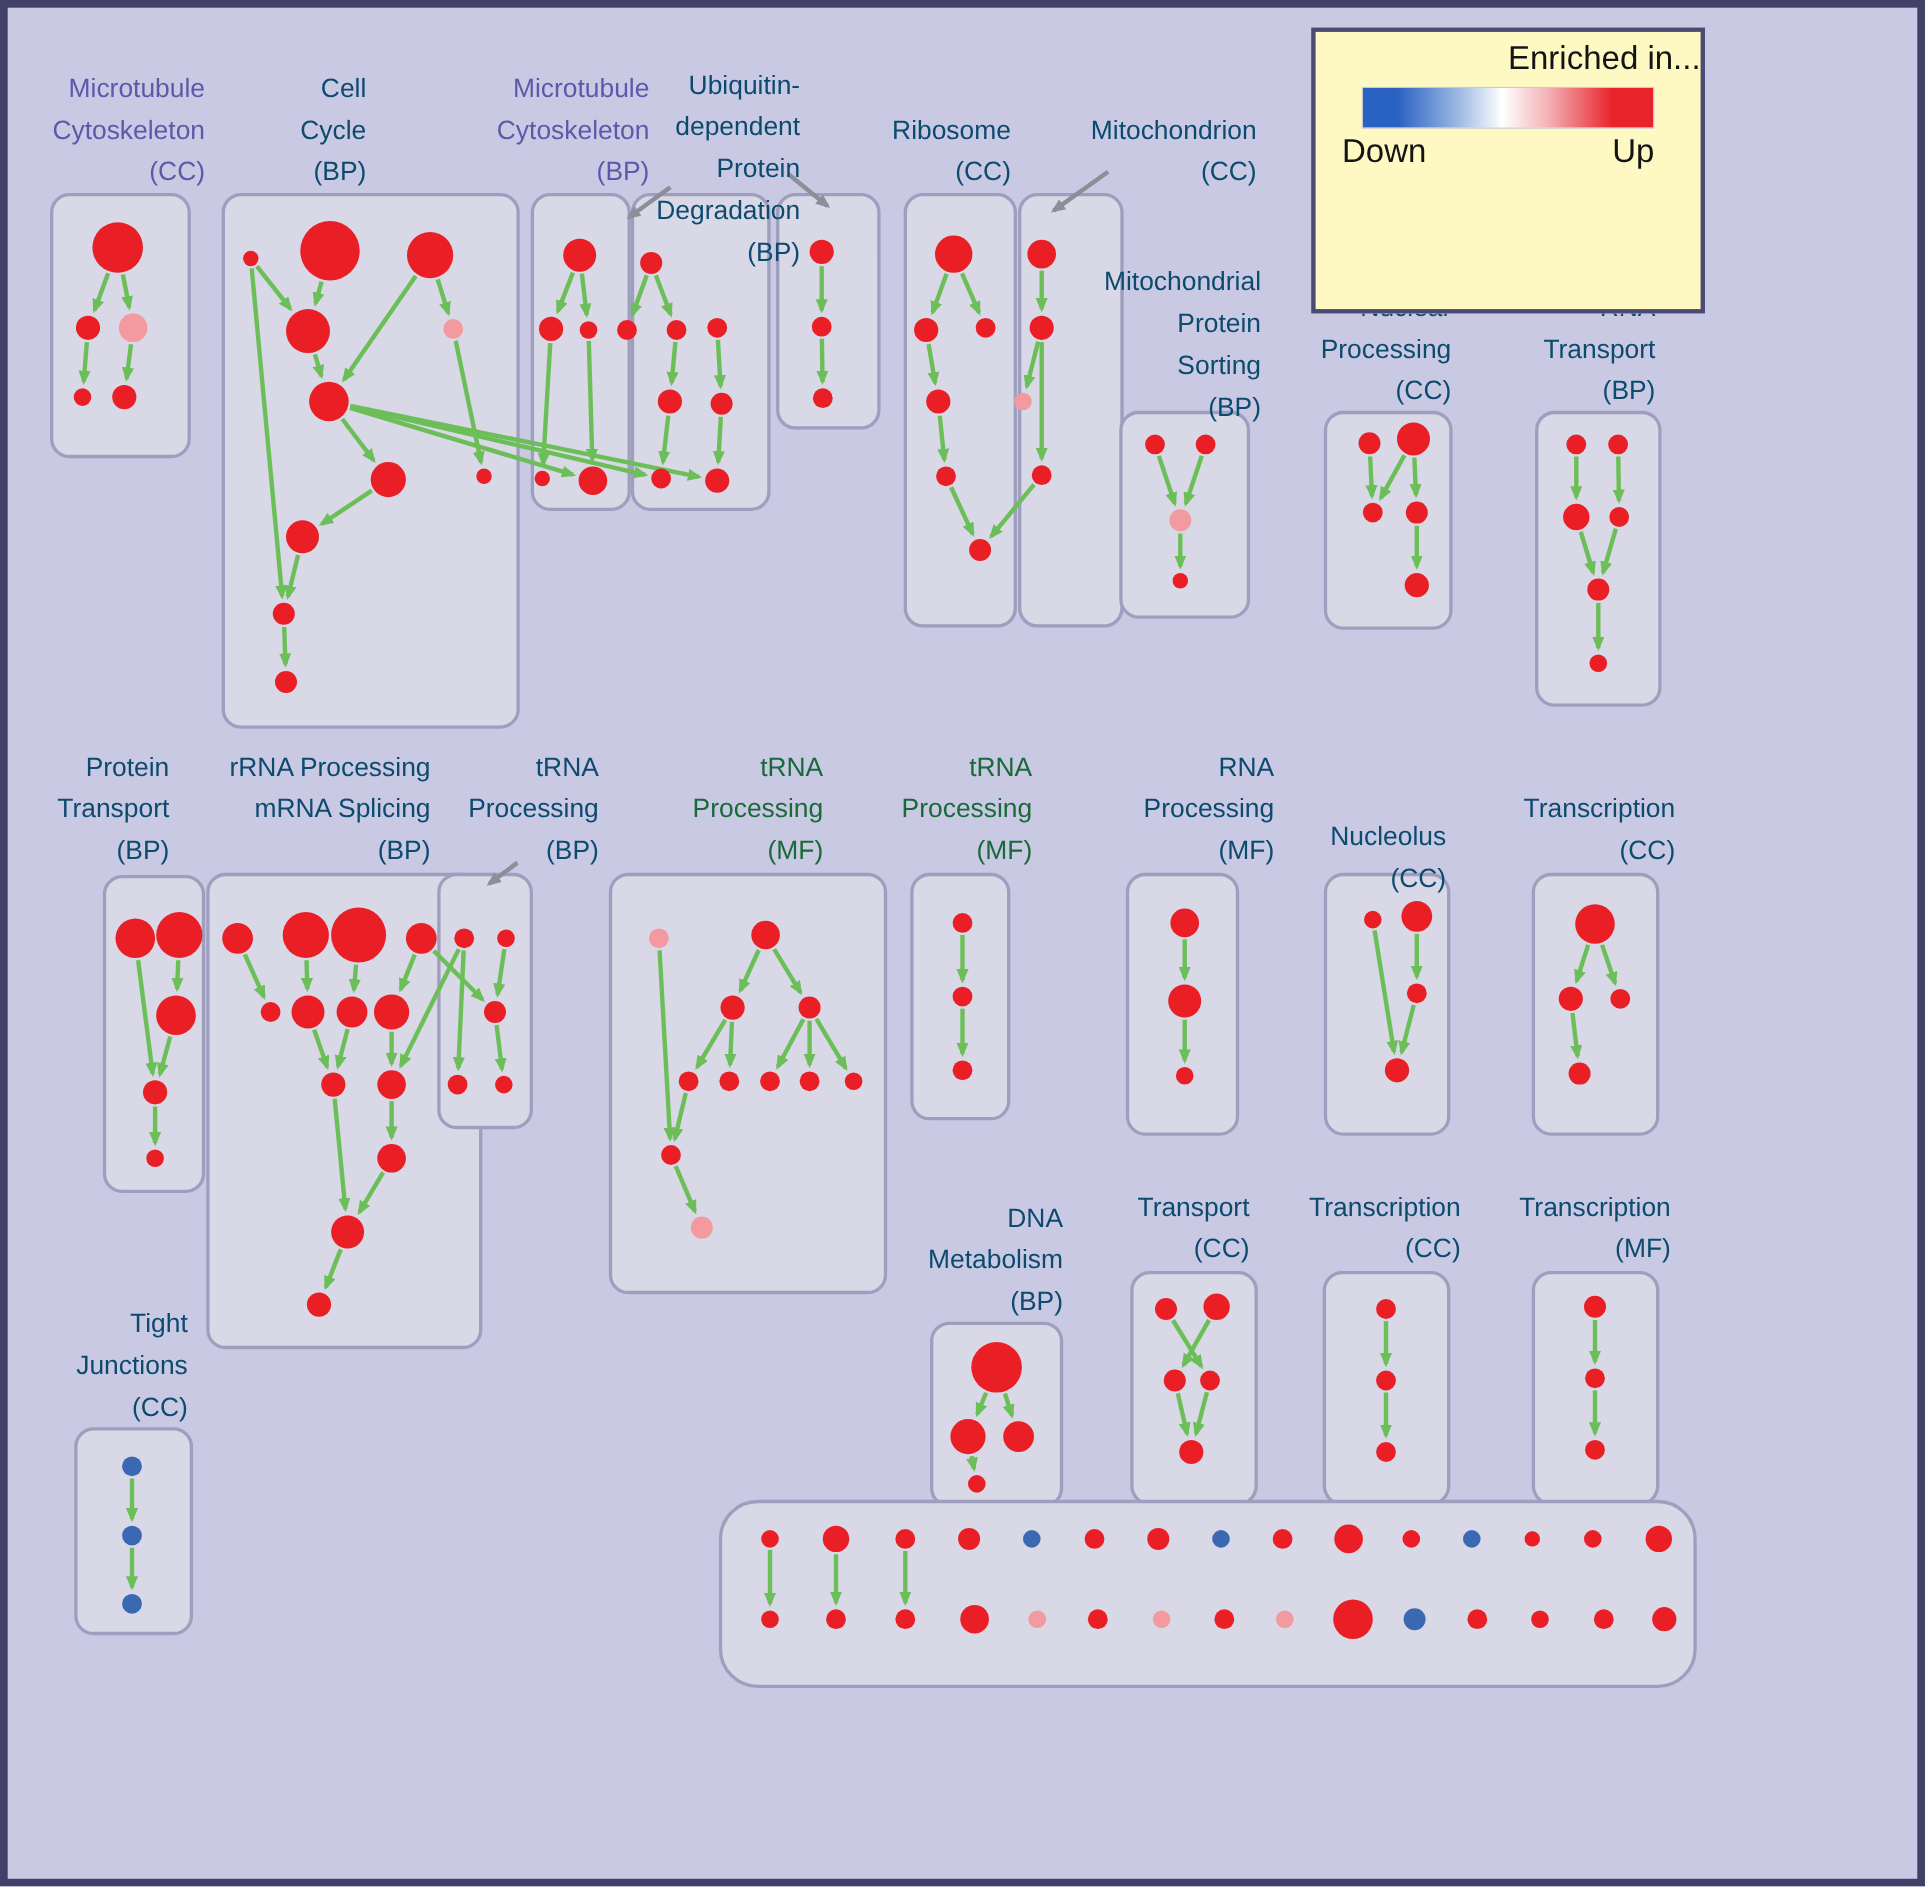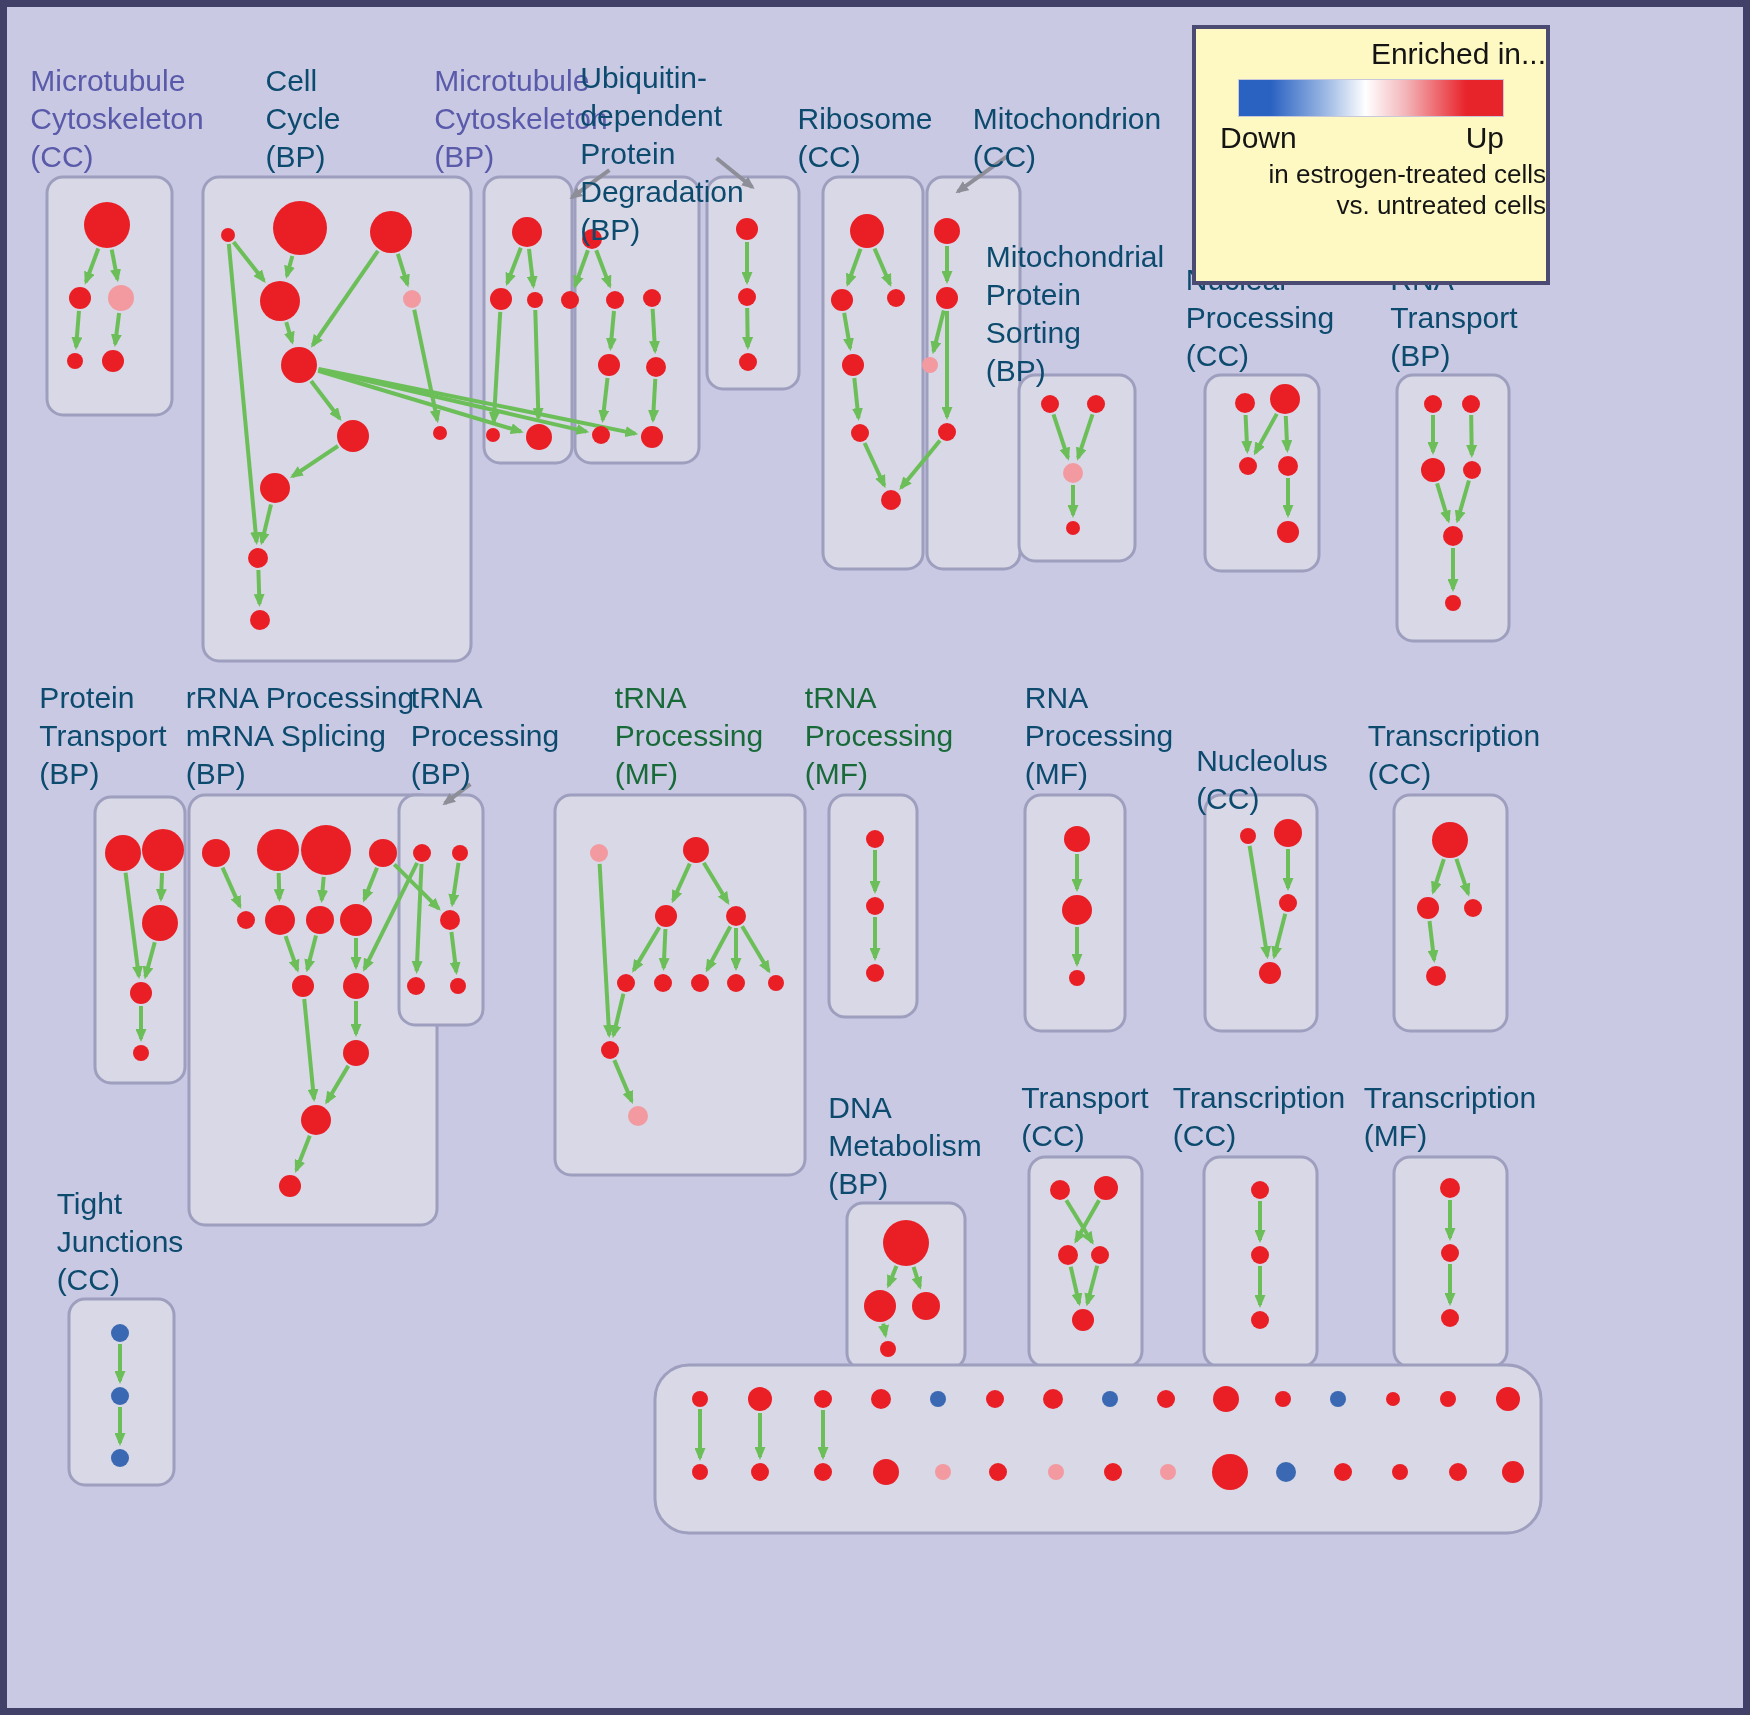--- a/index.html
+++ b/index.html
@@ -1,21 +1,21 @@
 <!DOCTYPE html>
 <html><head>
 <meta charset="utf-8">
 <style>
   html,body{margin:0;padding:0;background:#ffffff;}
   #figure{position:relative;width:1750px;height:1715px;box-sizing:border-box;
           border:7px solid #404068;font-family:"Liberation Sans",sans-serif;overflow:hidden;}
   #diagram{position:absolute;left:0;top:0;}
   #labels{position:absolute;left:0;top:0;width:100%;height:100%;pointer-events:none;}
-  .group-label{position:absolute;transform:translateX(-50%);white-space:pre;text-align:left;
-               font-size:30px;line-height:38px;font-weight:400;}
+  .group-label{position:absolute;transform:translateX(-50%);white-space:pre;text-align:right;
+               font-size:24px;line-height:38px;font-weight:400;}
   .lc-black{color:#0c4a6e}
   .lc-blue{color:#5a5aaa}
   .lc-green{color:#186a38}
   .legend{position:absolute;left:1185px;top:18px;width:358px;height:260px;background:#fef9c3;
           border:4px solid #4a4a72;box-sizing:border-box;text-align:right;color:#141414;}
   .legend-title{font-size:30px;margin-top:8px;}
   .legend-bar{height:36px;margin:8px 42px 0 42px;border:1px solid #c8c8d8;}
   .legend-downup{display:flex;justify-content:space-between;padding:4px 42px 0 24px;font-size:30px;}
   .legend-subtitle{font-size:26px;line-height:31px;white-space:pre-line;margin-top:4px;}
   .misc-text{position:absolute;left:222px;top:1240px;font-size:30px;line-height:40px;
@@ -394,17 +394,15 @@
 (MF)</div>
     </div>
 
   <div class="legend">
     <div class="legend-title">Enriched in...</div>
     <div class="legend-bar" style="background: linear-gradient(to right, rgb(42, 98, 194) 0%, rgb(42, 98, 194) 12%, rgb(157, 185, 228) 33%, rgb(255, 255, 255) 48%, rgb(243, 182, 186) 63%, rgb(232, 36, 43) 86%, rgb(232, 36, 43) 100%);"></div>
     <div class="legend-downup">
       <span>Down</span>
       <span>Up</span>
     </div>
-    <div class="legend-subtitle">in estrogen-treated cells
-vs. untreated cells</div>
   </div>
 
 </div>
 
 </body></html>

